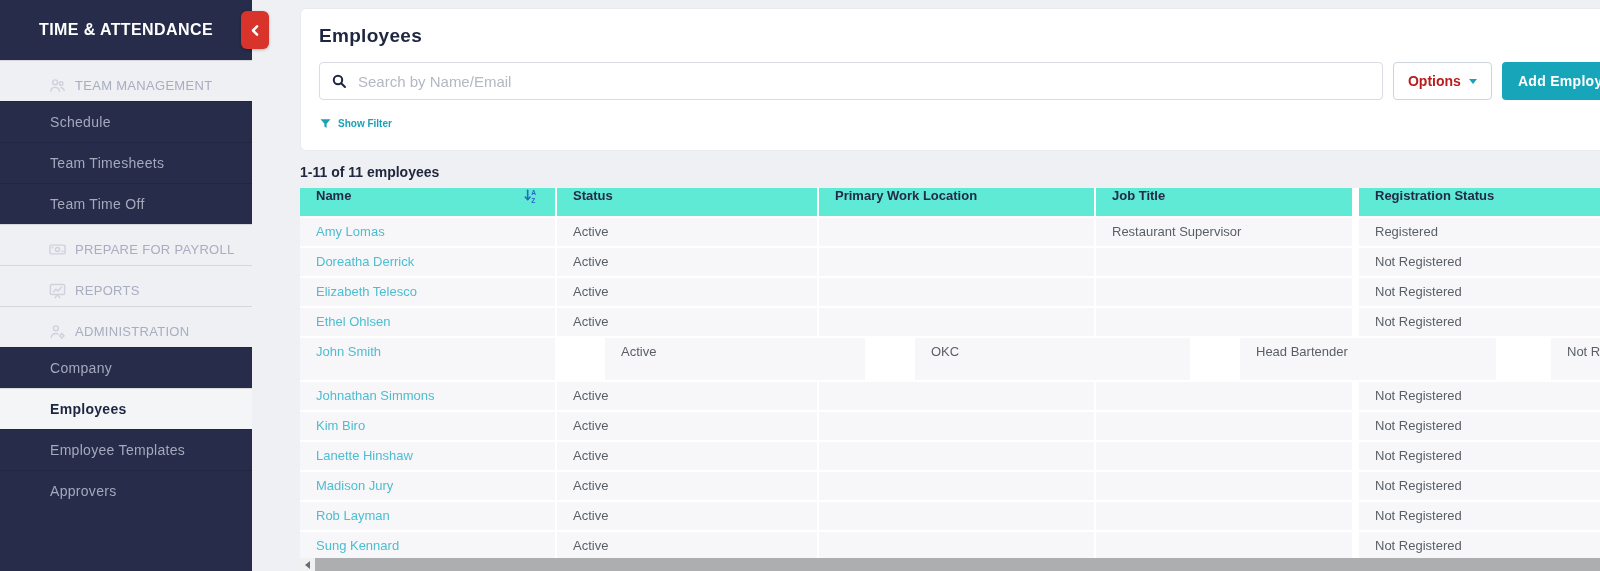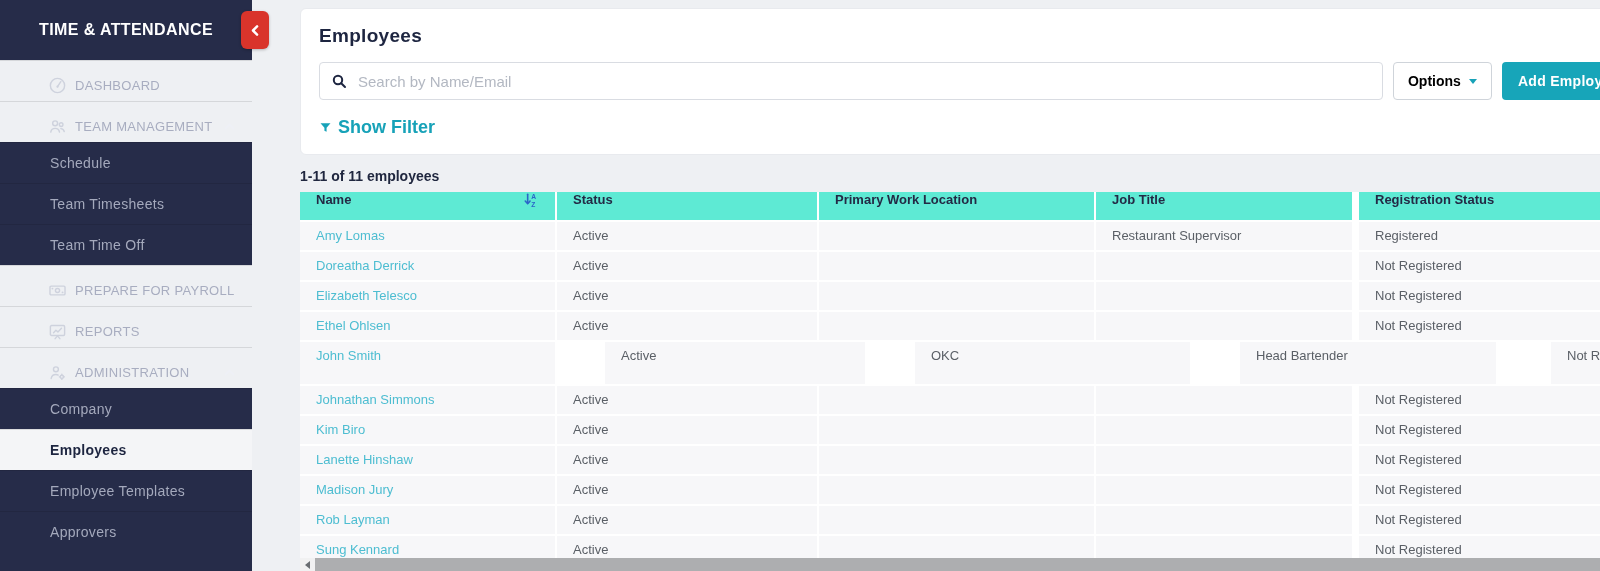--- a/index.html
+++ b/index.html
@@ -56,28 +56,28 @@
   .search-box {
     flex:1; display:flex; align-items:center; height:38px;
     border:1px solid #d9dce2; border-radius:4px; background:#fff; padding:0 11px;
   }
   .search-box .sicon { display:flex; color:#1d2540; margin-right:9px; }
   .search-box .sicon svg { width:16px; height:16px; }
   .search-input { flex:1; border:none; outline:none; font-size:15px; color:#333; font-family:"Liberation Sans",sans-serif; background:transparent; }
   .search-input::placeholder { color:#b3b8c2; }
   .btn { height:38px; border-radius:4px; font-size:14px; font-weight:bold; cursor:pointer; font-family:"Liberation Sans",sans-serif; }
   .btn-options {
-    background:#fff; border:1px solid #cfd4da; color:#000000;
+    background:#fff; border:1px solid #cfd4da; color:#b91c1c;
     display:flex; align-items:center; gap:8px; padding:8px 14px;
   }
   .caret-down { width:0; height:0; border-left:4.5px solid transparent; border-right:4.5px solid transparent; border-top:5px solid #17a2b8; }
   .btn-add { background:#17a5b9; border:none; color:#fff; padding:0 16px; letter-spacing:.3px; }
   .show-filter {
     margin-top:17px; display:inline-flex; align-items:center; gap:6px;
-    color:#17a2b8; font-weight:bold; font-size:18px; cursor:pointer;
+    color:#17a2b8; font-weight:bold; font-size:10px; cursor:pointer;
   }
   .show-filter .ficon { display:flex; }
   .show-filter .ficon svg { width:13px; height:13px; }
 
   
   .table-area { margin-right:-16px; }
   .summary-row { display:flex; justify-content:space-between; align-items:center; margin:13px 0 8px; padding-right:30px; }
   .summary { font-size:14px; font-weight:bold; color:#20273f; }
   .gear-btn { display:flex; color:#1d2540; cursor:pointer; }
   .gear-btn svg { width:16px; height:16px; }
@@ -120,31 +120,20 @@
     <div class="sidebar-title">TIME &amp; ATTENDANCE</div>
     <div class="collapse-btn">
       <span style="display:flex">
           <svg viewBox="0 0 24 24" fill="none" stroke="currentColor" stroke-width="4" stroke-linecap="round" stroke-linejoin="round">
             <path d="M14.5 5.5L8 12l6.5 6.5"></path>
           </svg>
         </span>
     </div>
     <div class="nav">
 
-        <div class="nav-item main">
-          <span class="nav-icon">
-            <svg viewBox="0 0 24 24" fill="none" stroke="currentColor" stroke-width="1.8">
-              <circle cx="12" cy="12" r="9"></circle>
-              <path d="M12 13.5L16.2 7.2" stroke-linecap="round"></path>
-              <circle cx="12" cy="13.5" r="1.4" fill="currentColor" stroke="none"></circle>
-            </svg>
-          </span>
-          <span class="nav-label">DASHBOARD</span>
-
-        </div>
 
         <div class="nav-item main">
           <span class="nav-icon">
             <svg viewBox="0 0 24 24" fill="none" stroke="currentColor" stroke-width="1.8" stroke-linecap="round">
               <circle cx="9" cy="8" r="3.1"></circle>
               <path d="M3.5 19c.6-3 2.6-4.6 5.5-4.6s4.9 1.6 5.5 4.6"></path>
               <circle cx="16.6" cy="9.6" r="2.3"></circle>
               <path d="M16.2 14.7c2.3.2 3.8 1.5 4.3 3.8"></path>
             </svg>
           </span>

